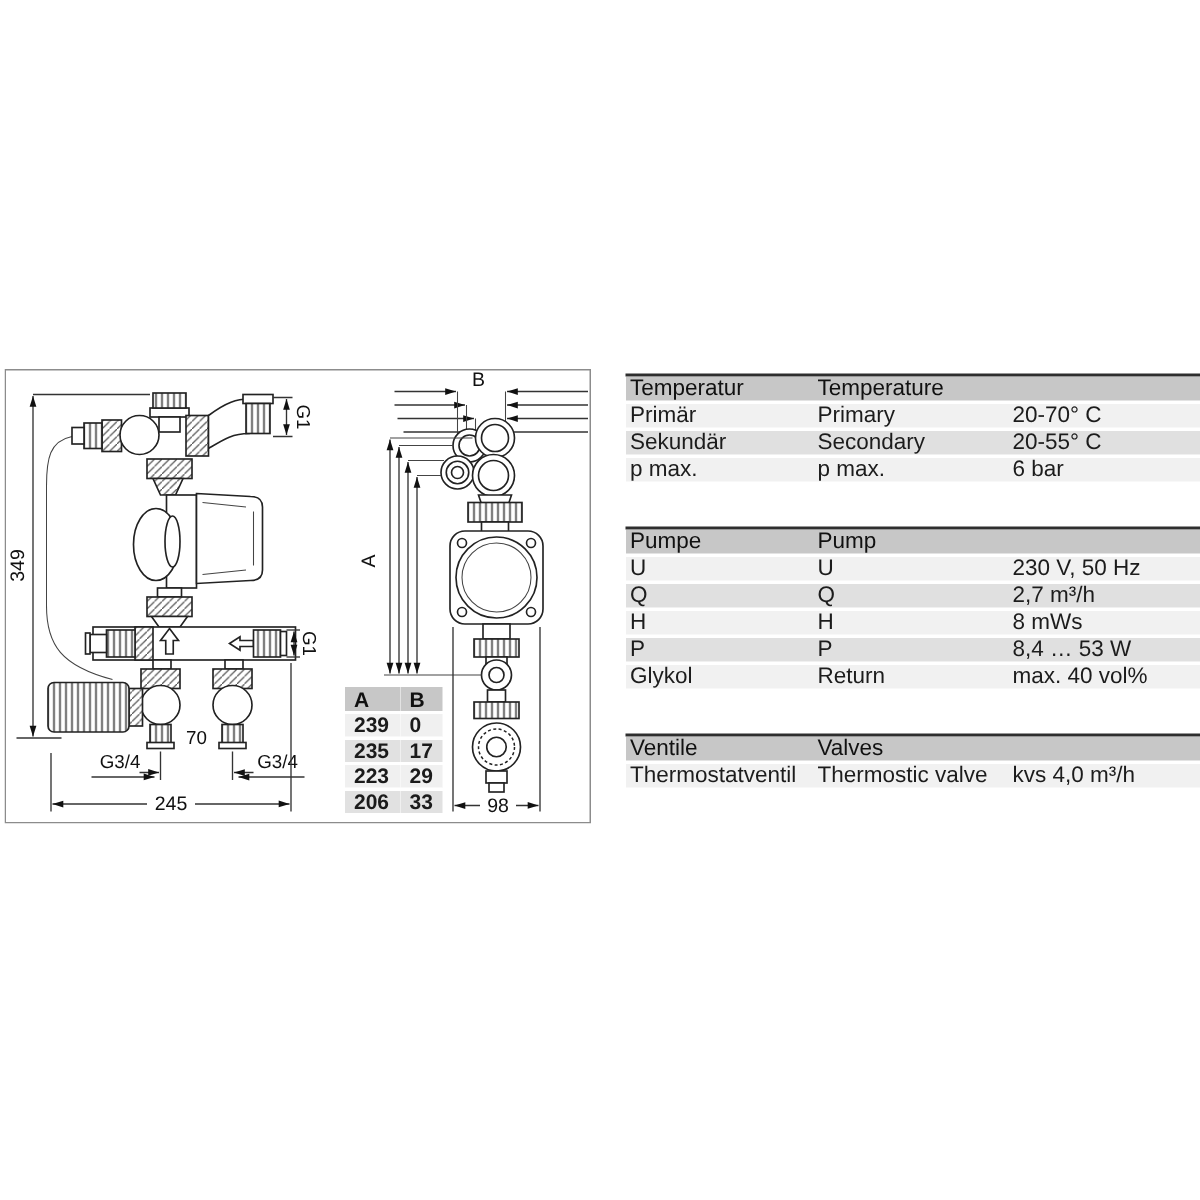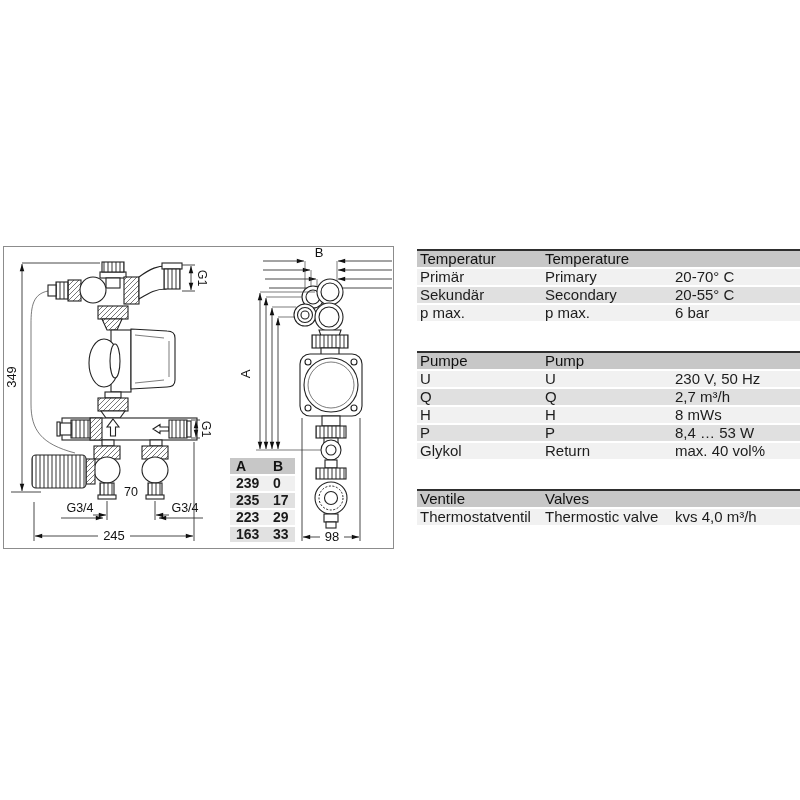--- a/index.html
+++ b/index.html
@@ -240,21 +240,21 @@
         </tr>
         <tr>
           <td>235</td>
           <td>17</td>
         </tr>
         <tr>
           <td>223</td>
           <td>29</td>
         </tr>
         <tr>
-          <td>163</td>
+          <td>206</td>
           <td>33</td>
         </tr>
       </tbody>
     </table>
   </div>
 
   <table class="spec t1">
     <colgroup>
         <col class="c-de">
         <col class="c-en">

